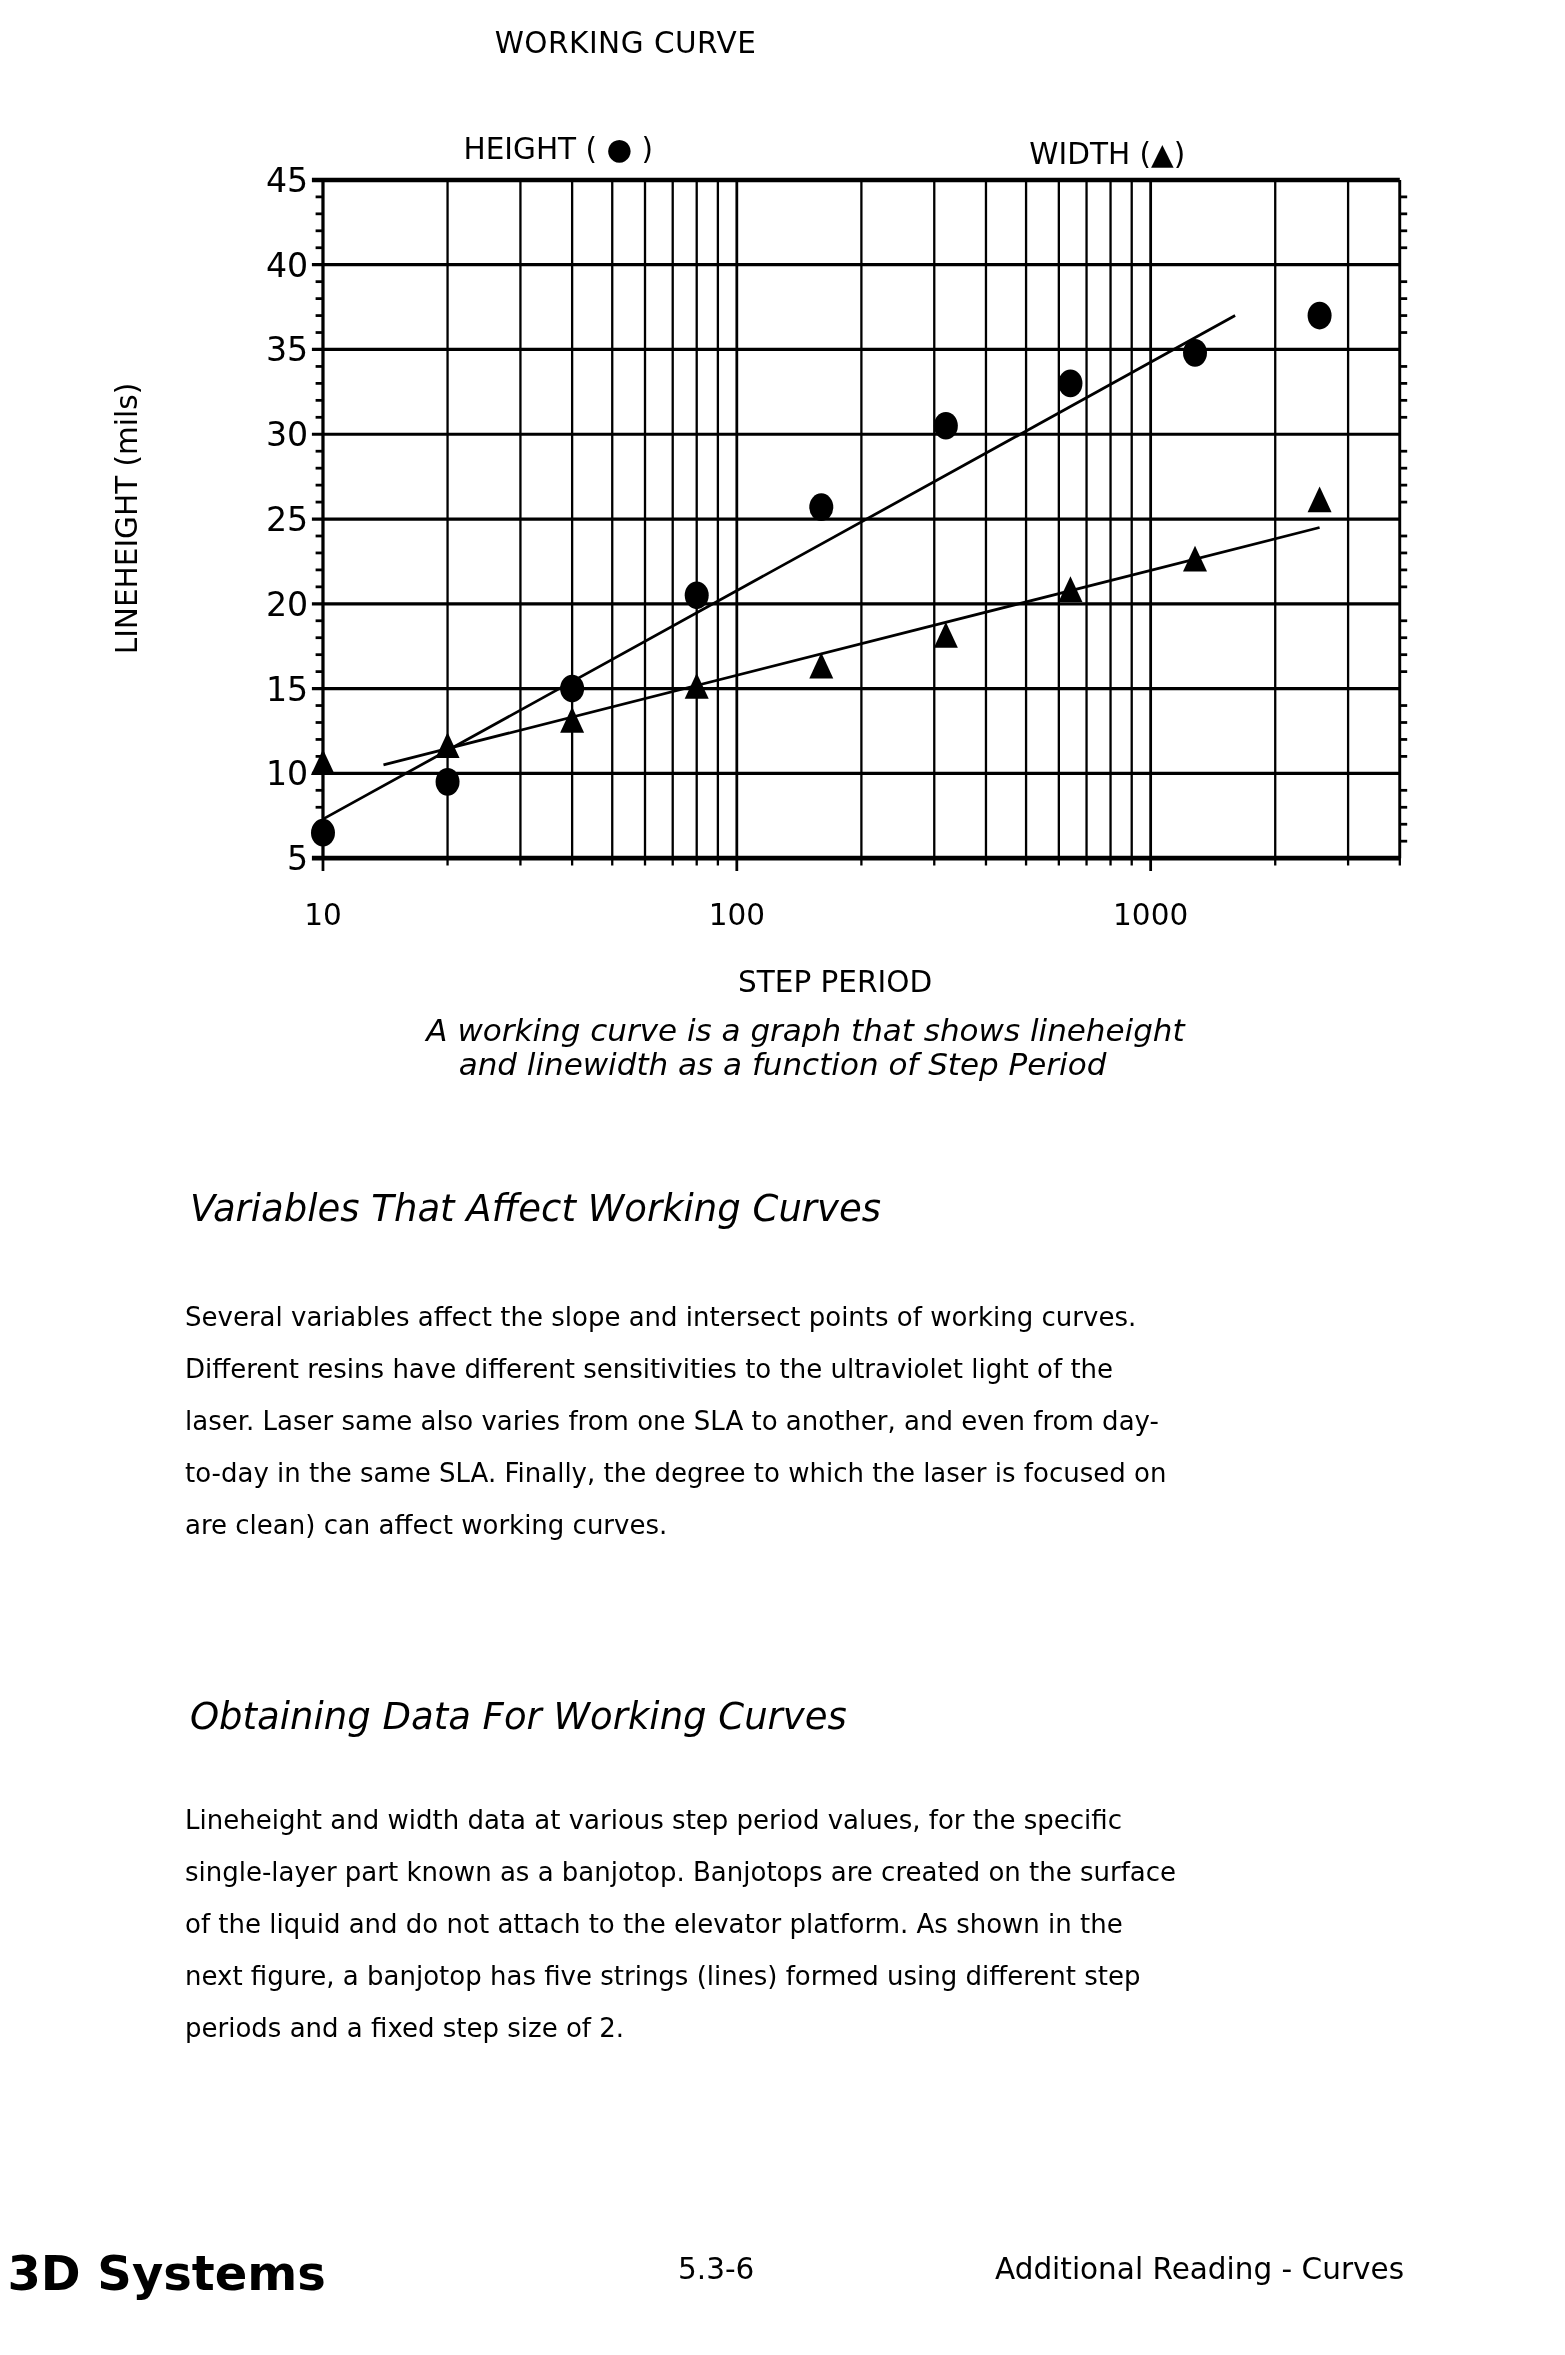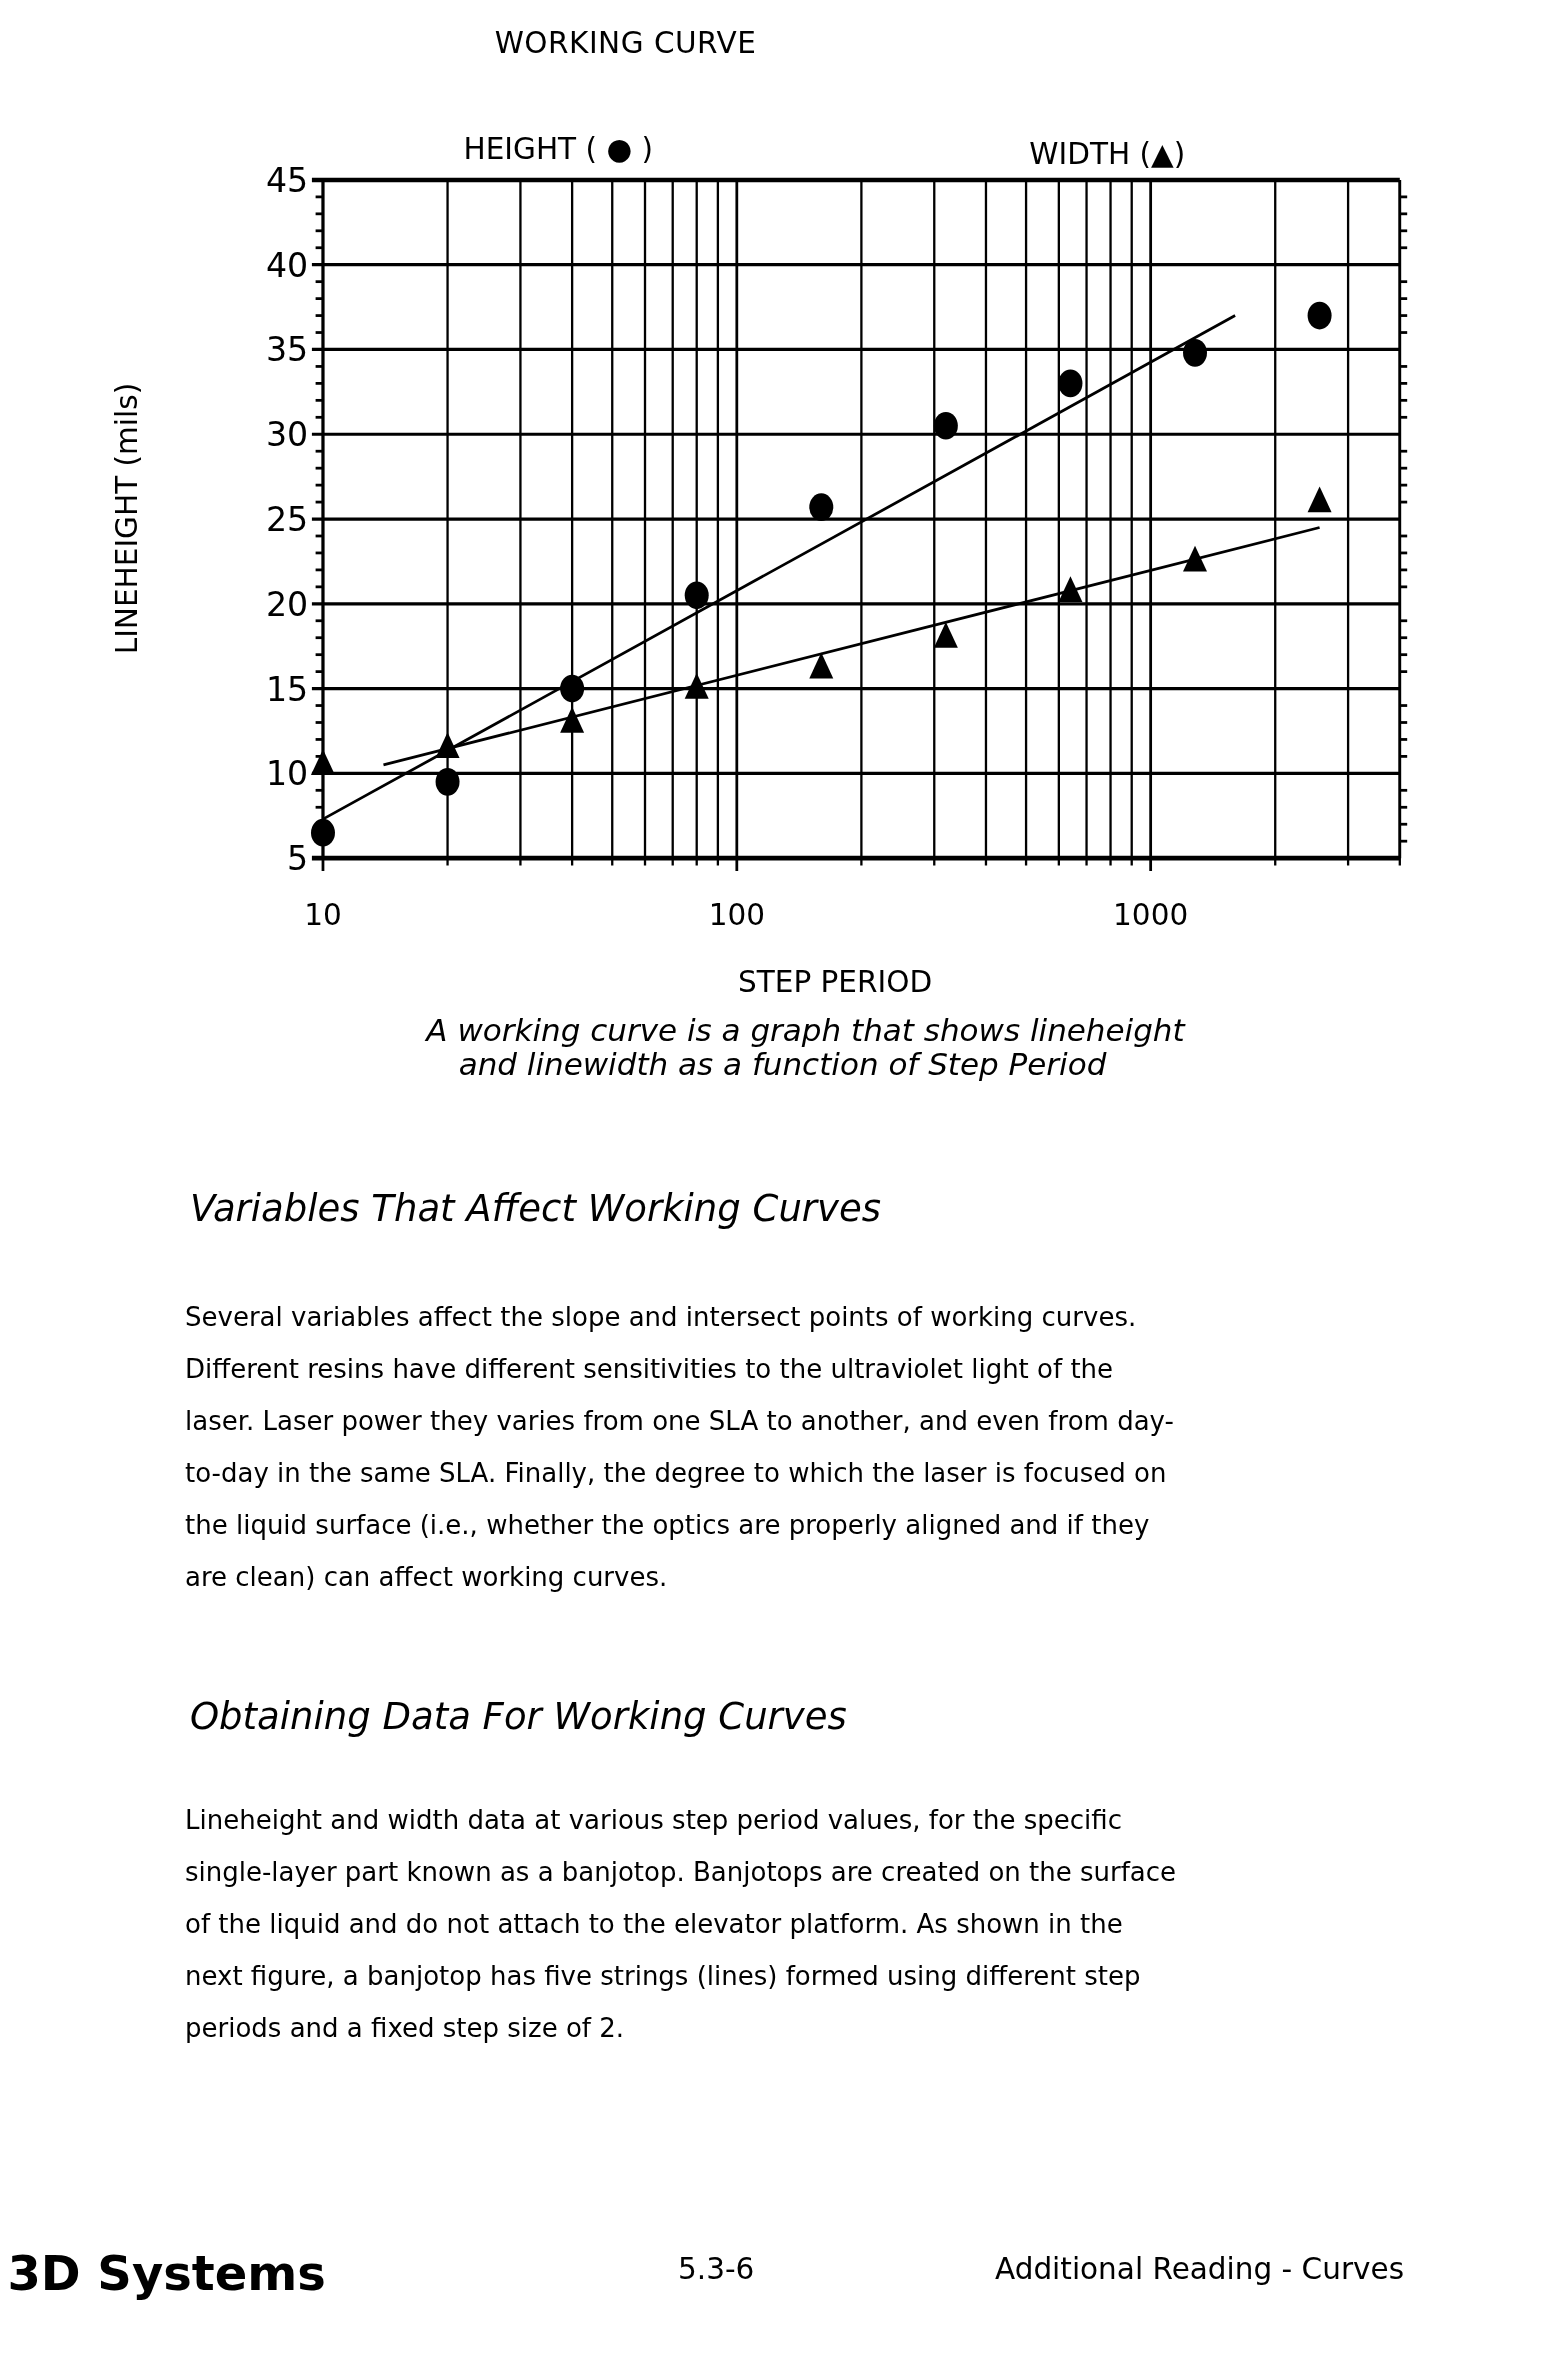--- a/index.html
+++ b/index.html
@@ -154,23 +154,22 @@
     <polygon points="1430.0734990297558,527.125 1417.0734990297558,555.125 1443.0734990297558,555.125" fill="#000"></polygon>
   </svg>
 
 <div class="abs caption" style="top:1013px;padding-left:23px;">A working curve is a graph that shows lineheight</div>
 <div class="abs caption" style="top:1047px;">and linewidth as a function of Step Period</div>
 
 <h2 class="section" style="top:1174px;">Variables That Affect Working Curves</h2>
 <div id="para-0" class="para" style="top:1283px;">
     <div>Several variables affect the slope and intersect points of working curves.</div>
     <div>Different resins have different sensitivities to the ultraviolet light of the</div>
-    <div>laser.  Laser power they varies from one SLA to another, and even from day-</div>
+    <div>laser.  Laser same also varies from one SLA to another, and even from day-</div>
     <div>to-day in the same SLA.  Finally, the degree to which the laser is focused on</div>
-    <div>the liquid surface (i.e., whether the optics are properly aligned and if they</div>
     <div>are clean) can affect working curves.</div>
   </div>
 
 <h2 class="section" style="top:1682px;">Obtaining Data For Working Curves</h2>
 <div id="para-1" class="para" style="top:1786px;">
     <div>Lineheight and width data at various step period values, for the specific</div>
     <div>single-layer part known as a banjotop.  Banjotops are created on the surface</div>
     <div>of the liquid and do not attach to the elevator platform.  As shown in the</div>
     <div>next figure, a banjotop has five strings (lines) formed using different step</div>
     <div>periods and a fixed step size of 2.</div>

